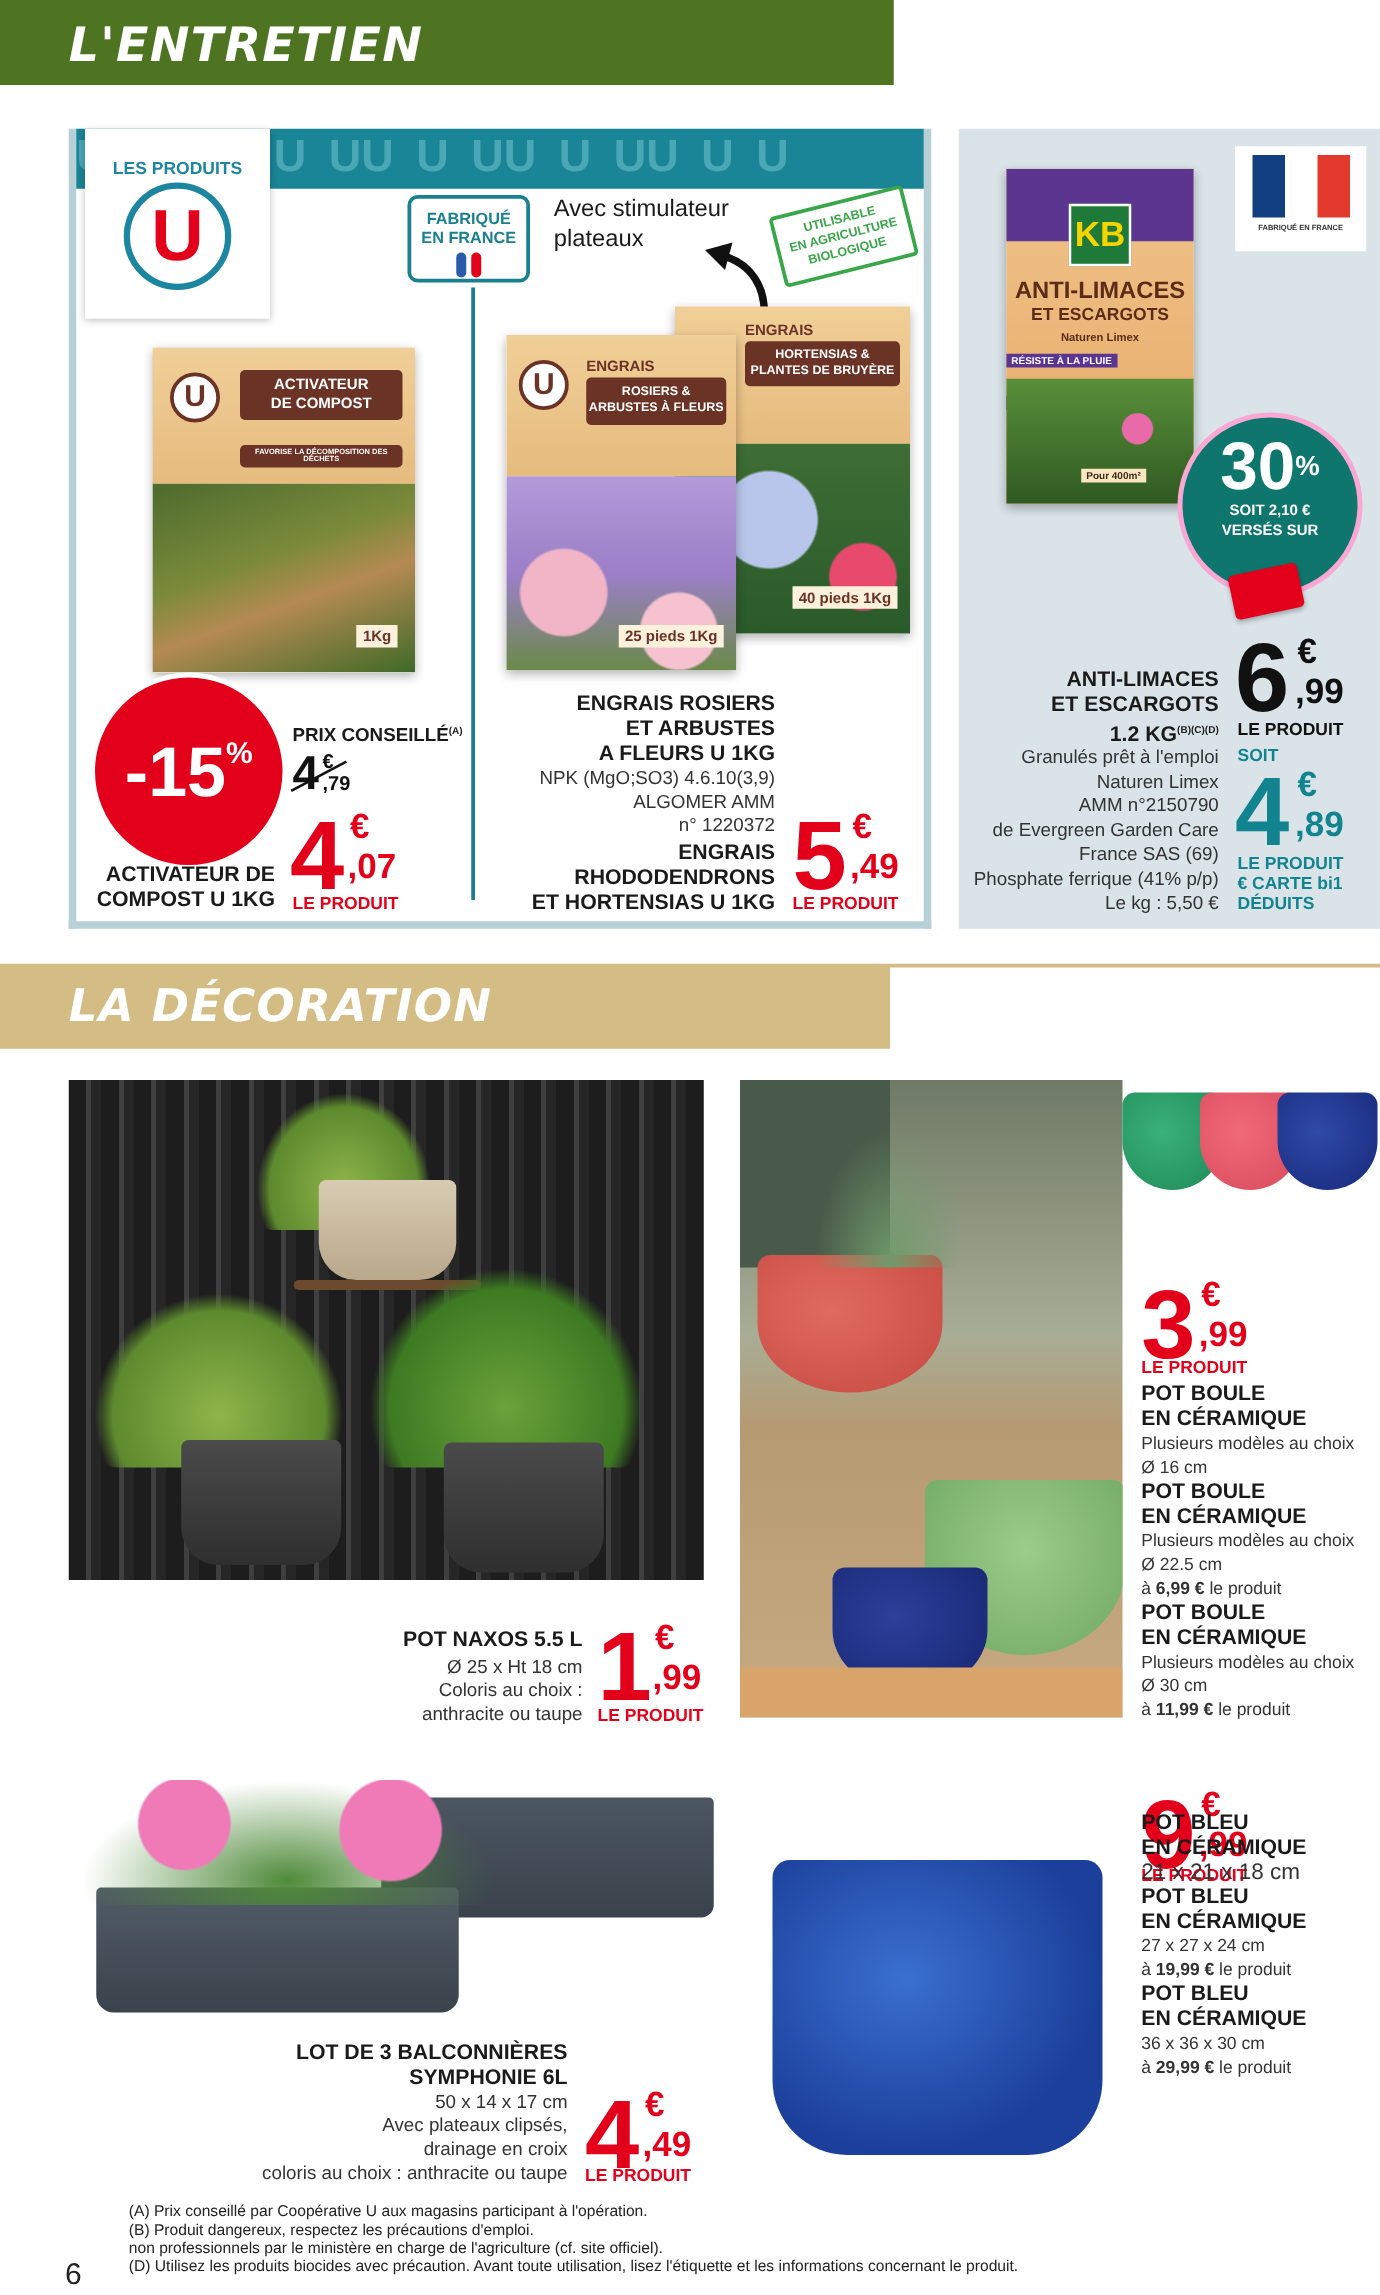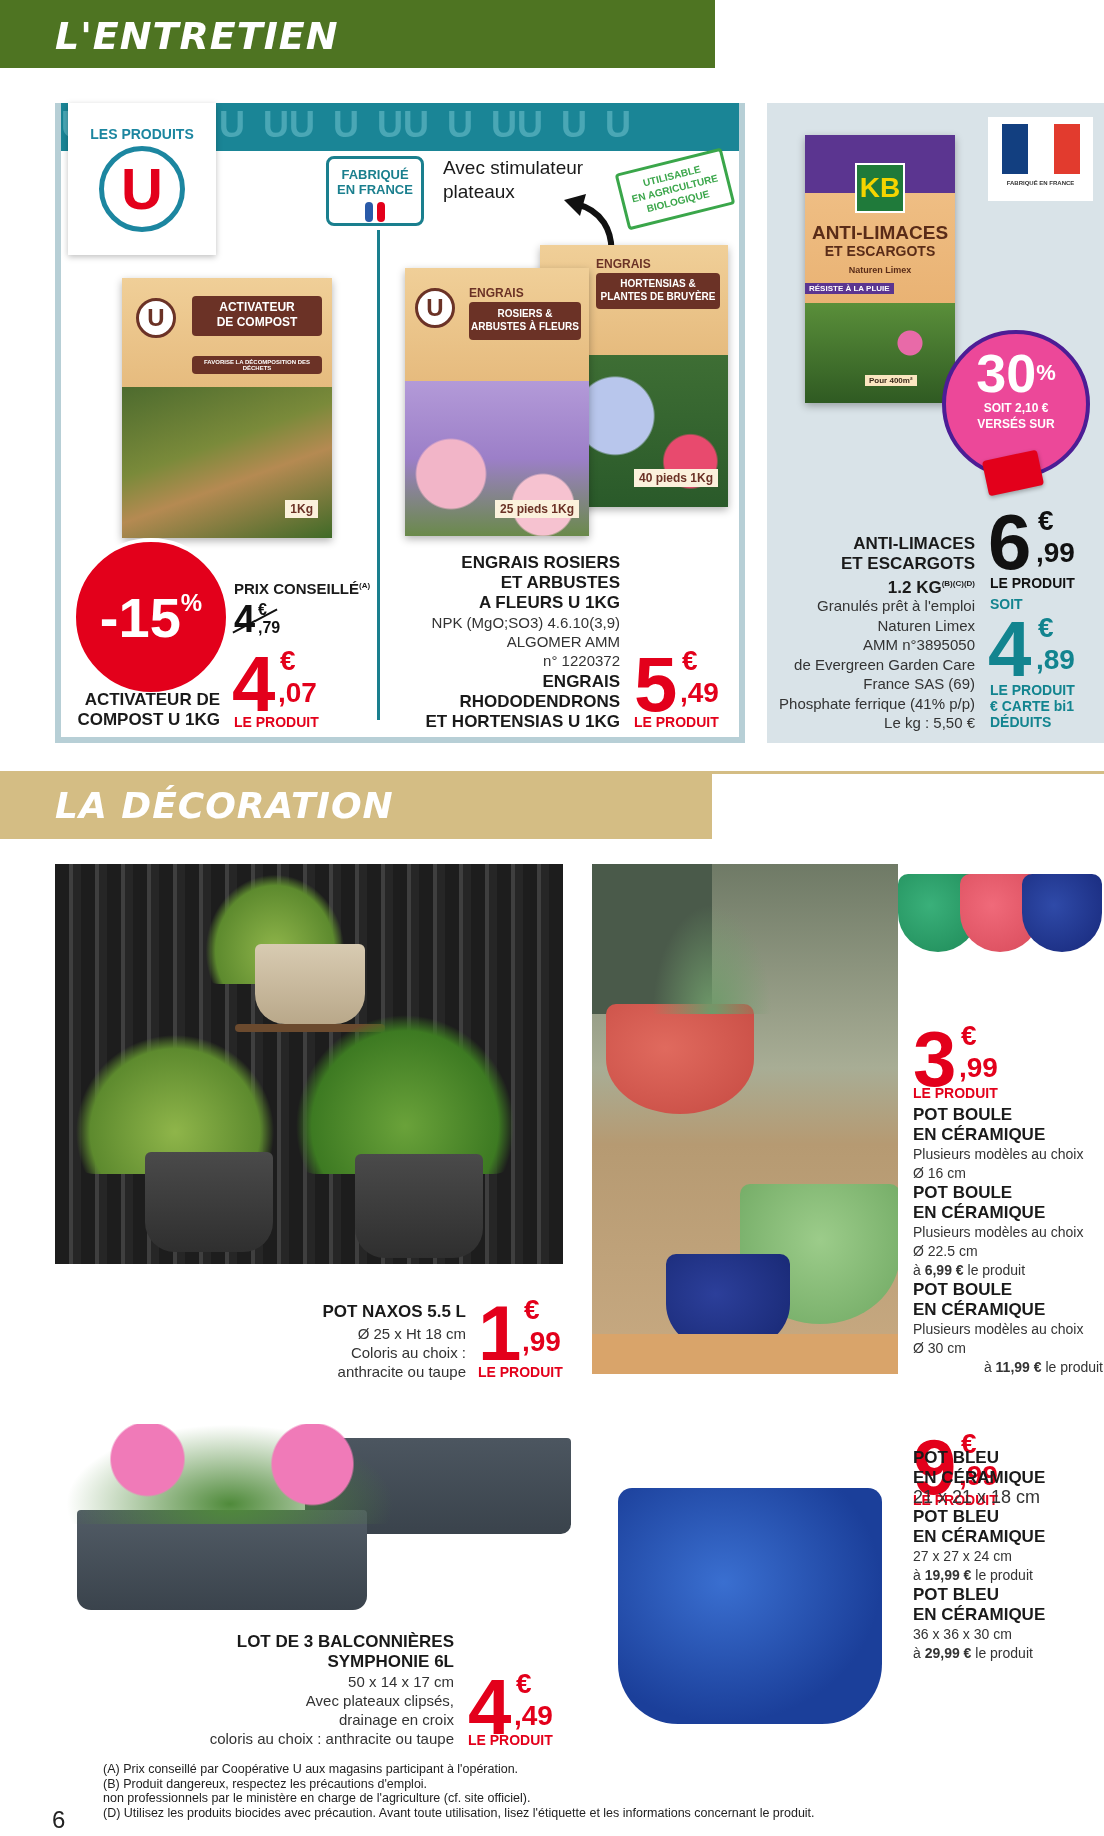--- a/index.html
+++ b/index.html
@@ -58,21 +58,21 @@
   .kb-top { position: absolute; left: 0; top: 0; width: 100%; height: 58px; background: #5b3590; }
   .kb-logo { position: absolute; left: 50px; top: 28px; width: 50px; height: 50px; background: #1f7a3a; border: 2px solid #fff; color: #f5d400; font-weight: 900; font-size: 28px; text-align: center; line-height: 46px; }
   .kb-title { position: absolute; left: 0; top: 88px; width: 100%; text-align: center; color: #5a2c18; font-weight: 900; font-size: 19px; line-height: 19px; }
   .kb-sub { position: absolute; left: 0; top: 130px; width: 100%; text-align: center; color: #5a2c18; font-size: 9px; font-weight: 700; }
   .kb-band { position: absolute; left: 0; background: #5b3590; color: #fff; font-size: 8px; font-weight: 700; padding: 1px 4px; }
   .kb-photo { position: absolute; left: 0; bottom: 0; width: 100%; height: 100px; background: radial-gradient(circle at 70% 40%, #e86aa8 0 12px, transparent 13px), linear-gradient(180deg,#5a8f3a,#2f5a22); }
   .flag-card { left: 988px; top: 117px; width: 105px; height: 84px; background: #fff; display: flex; flex-direction: column; align-items: center; padding-top: 7px; }
   .flag-card .flag { display: flex; gap: 0; }
   .flag-card .flag i { width: 26px; height: 50px; display: block; }
   .flag-card .cap { font-size: 6px; font-weight: 700; color: #333; margin-top: 6px; }
-  .pill-30 { left: 942px; top: 330px; width: 148px; height: 148px; border-radius: 50%; background: #ec4899; border: 4px solid #4c1d95; color: #fff; text-align: center; font-weight: 900; }
+  .pill-30 { left: 942px; top: 330px; width: 148px; height: 148px; border-radius: 50%; background: #0f766e; border: 4px solid #f9a8d4; color: #fff; text-align: center; font-weight: 900; }
   .pill-30 .big { font-size: 54px; line-height: 54px; margin-top: 12px; }
   .pill-30 .big sup { font-size: 22px; vertical-align: top; }
   .pill-30 .small { font-size: 12px; line-height: 16px; }
   .bi1-card { left: 985px; top: 455px; width: 56px; height: 36px; background: #e3001b; border-radius: 4px; transform: rotate(-12deg); box-shadow: 0 2px 4px rgba(0,0,0,.3); }
 
   
   .photo-box { position: absolute; overflow: hidden; }
   .fence { left: 55px; top: 864px; width: 508px; height: 400px;
            background: repeating-linear-gradient(90deg,#1d1d1d 0 14px,#3f3f3f 14px 18px,#262626 18px 26px); }
   .pot-dark { position: absolute; background: linear-gradient(180deg,#4a4a4a,#2f2f2f); border-radius: 6px 6px 30px 30px; }
@@ -240,21 +240,21 @@
 <div class="abs bi1-card"></div>
 
 <div class="ptitle right" style="left:775px;top:534px;width:200px;">
   <div>ANTI-LIMACES</div>
   <div>ET ESCARGOTS</div>
   <div><span>1.2 KG</span><sup style="font-size:8px">(B)(C)(D)</sup></div>
 </div>
 <div class="pdesc right" style="left:760px;top:596px;width:215px;line-height:19.5px;">
   <div>Granulés prêt à l'emploi</div>
   <div>Naturen Limex</div>
-  <div>AMM n°3895050</div>
+  <div>AMM n°2150790</div>
   <div>de Evergreen Garden Care</div>
   <div>France SAS (69)</div>
   <div>Phosphate ferrique (41% p/p)</div>
   <div>Le kg : 5,50 €</div>
 </div>
 <div class="price" style="left:988px;top:503px;color:#111;">
   <span class="int">6</span>
   <span class="euro" style="left:50px;top:4px;">€</span>
   <span class="dec" style="left:48px;top:36px;">,99</span>
 </div>
@@ -327,21 +327,21 @@
     <div class="ptitle" style="position:static;">EN CÉRAMIQUE</div>
     <div class="pdesc" style="position:static;font-size:14px;">Plusieurs modèles au choix</div>
     <div class="pdesc" style="position:static;font-size:14px;">Ø 22.5 cm</div>
     <div class="pdesc" style="position:static;font-size:14px;"><span>à </span><b>6,99 €</b><span> le produit</span></div>
   </div>
   <div>
     <div class="ptitle" style="position:static;">POT BOULE</div>
     <div class="ptitle" style="position:static;">EN CÉRAMIQUE</div>
     <div class="pdesc" style="position:static;font-size:14px;">Plusieurs modèles au choix</div>
     <div class="pdesc" style="position:static;font-size:14px;">Ø 30 cm</div>
-    <div class="pdesc" style="position:static;font-size:14px;text-align:right;"><span>à </span><b>11,99 €</b><span> le produit</span></div>
+    <div class="pdesc" style="position:static;font-size:14px;"><span>à </span><b>11,99 €</b><span> le produit</span></div>
   </div>
 </div>
 
 <div class="abs planters">
   <div style="position:absolute;left:250px;top:28px;width:266px;height:96px;background:linear-gradient(180deg,#4c5660,#3a434c);border-radius:4px 4px 10px 10px;"></div>
   <div style="position:absolute;left:22px;top:100px;width:290px;height:100px;background:linear-gradient(180deg,#525c66,#3a434c);border-radius:4px 4px 14px 14px;"></div>
   <div style="position:absolute;left:10px;top:14px;width:330px;height:100px;background:radial-gradient(circle at 25% 35%,#f07ab8 0 36px,transparent 38px),radial-gradient(circle at 75% 40%,#f07ab8 0 40px,transparent 42px),radial-gradient(ellipse at 50% 80%,#4f8a3a,transparent 70%);"></div>
 </div>
 <div class="ptitle right" style="left:220px;top:1632px;width:234px;">
   <div>LOT DE 3 BALCONNIÈRES</div>

